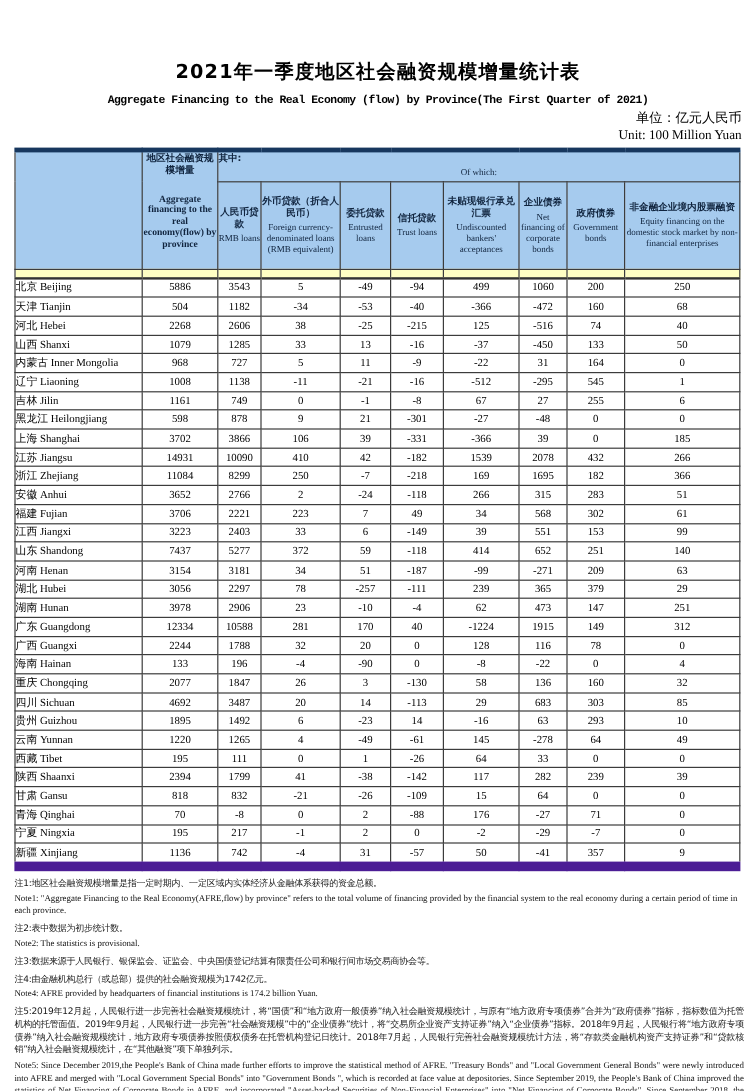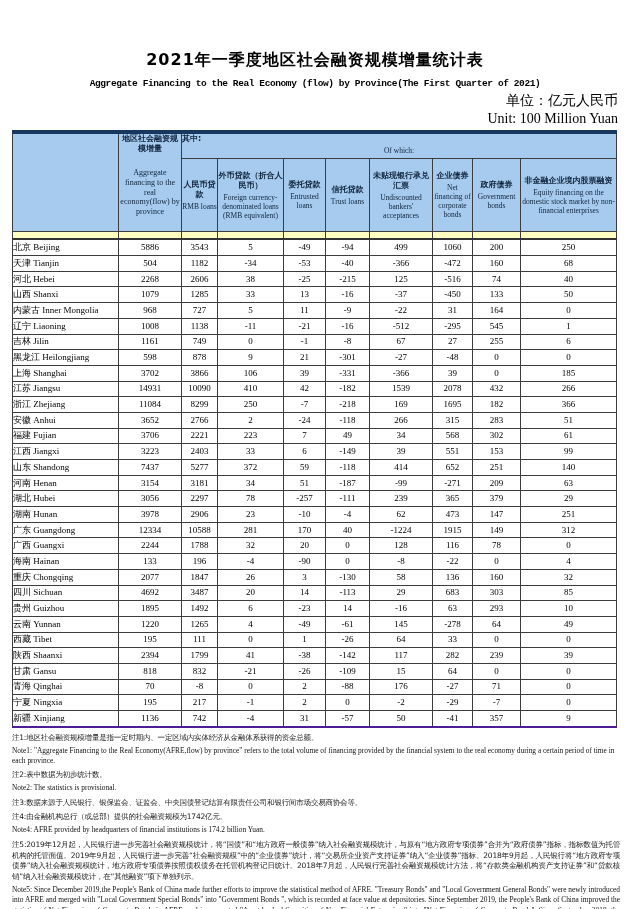--- a/index.html
+++ b/index.html
@@ -9,34 +9,34 @@
   }
   .title{
     margin:50px 0 0 0;text-align:center;
     font-family:"DejaVu Sans",sans-serif;font-weight:bold;font-size:16px;letter-spacing:1px;
   }
   .subtitle{
     margin-top:7px;text-align:center;
     font-family:"Liberation Mono",monospace;font-size:9.5px;font-weight:600;letter-spacing:-0.4px;
   }
   .unit{
-    margin:3px 12px 2px 0;text-align:right;font-size:14px;line-height:1.3;
+    margin:3px 12px 2px 0;text-align:right;font-size:11px;line-height:1.3;
     font-family:"Liberation Serif",serif;
   }
   table.afre{
     margin:0 12px;width:588px;border-collapse:collapse;table-layout:fixed;
-    border-top:4px solid #17375e;border-bottom:2px solid #4c1d95;
+    border-top:4px solid #17375e;border-bottom:8px solid #4c1d95;
   }
   table.afre th, table.afre td{border:1px solid #3c3c3c;padding:0;}
   thead th{background:#a6cbee;font-weight:normal;vertical-align:middle;}
   th.blank-head{background:#a6cbee;}
   th.agg-head{vertical-align:top;padding-top:3px;}
   .h-cn{font-size:8px;line-height:1.25;font-family:"DejaVu Sans",sans-serif;font-weight:600;color:#10243e;}
   .h-en{font-size:7.5px;line-height:1.2;margin-top:2px;color:#10243e;text-align:center;}
-  .agg-head .h-en{font-weight:normal;margin-top:14px;font-size:8px;}
+  .agg-head .h-en{font-weight:bold;margin-top:14px;font-size:8px;}
   th.ofwhich{vertical-align:top;text-align:left;padding:2px 0 0 4px;height:24px;}
   tr.subhead-row th{height:72px;}
   tr.spacer-row td{background:#ffffc4;height:6px;border-bottom:2px solid #333;}
   tbody td{font-size:9px;height:14.7px;line-height:1;background:#fff;border-color:#4a4a4a;}
   td.prov{text-align:left;padding-left:4px;white-space:nowrap;overflow:hidden;}
   td.num{text-align:center;}
   .notes{margin:5px 10px 0 12px;}
   .note-cn{font-size:7.5px;line-height:1.45;font-family:"DejaVu Sans",sans-serif;color:#1a1a1a;margin-top:4px;letter-spacing:-0.2px;}
   .note-en{font-size:7.4px;line-height:1.4;margin-top:2px;color:#111;}
   .note-para{text-align:justify;}

